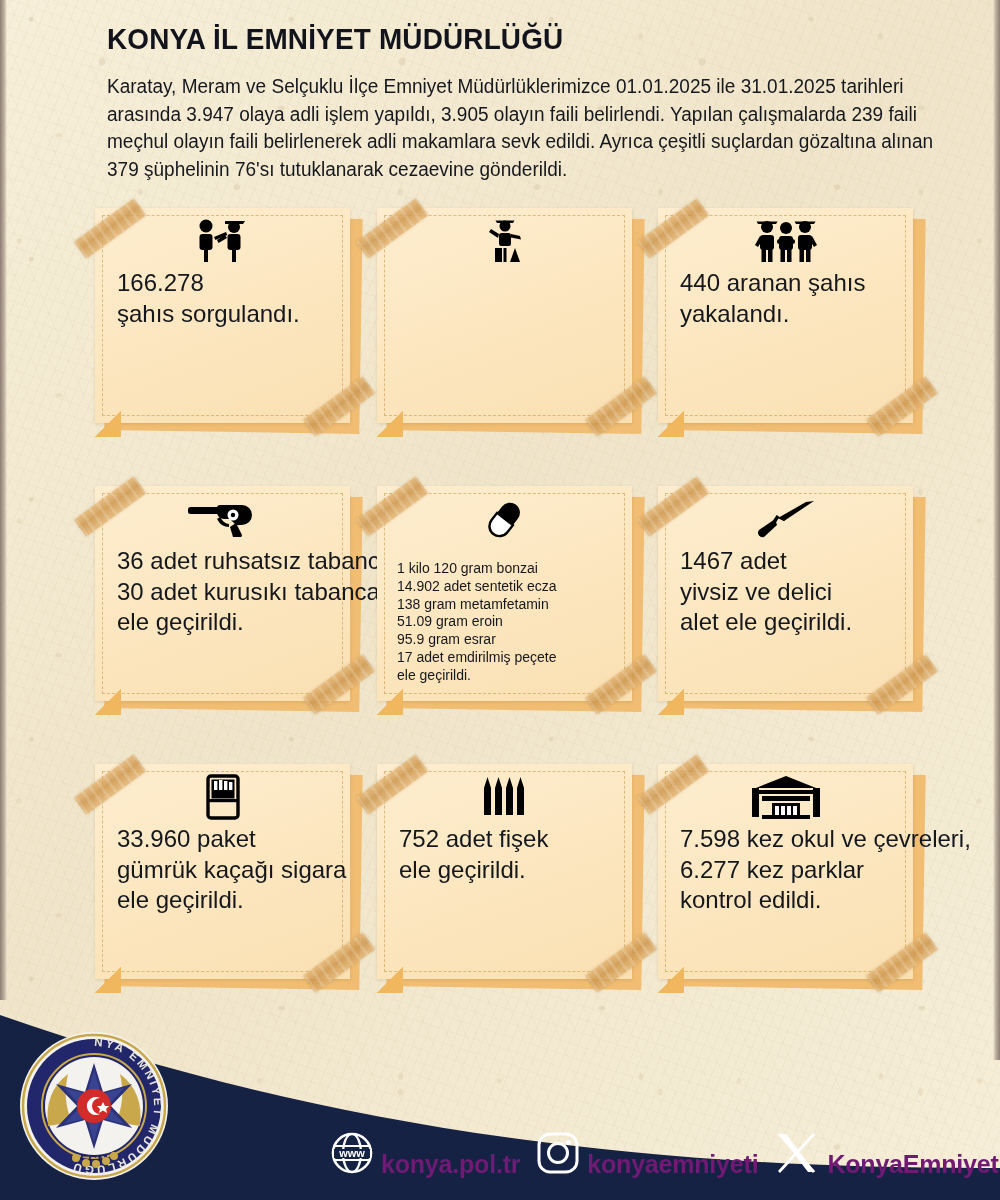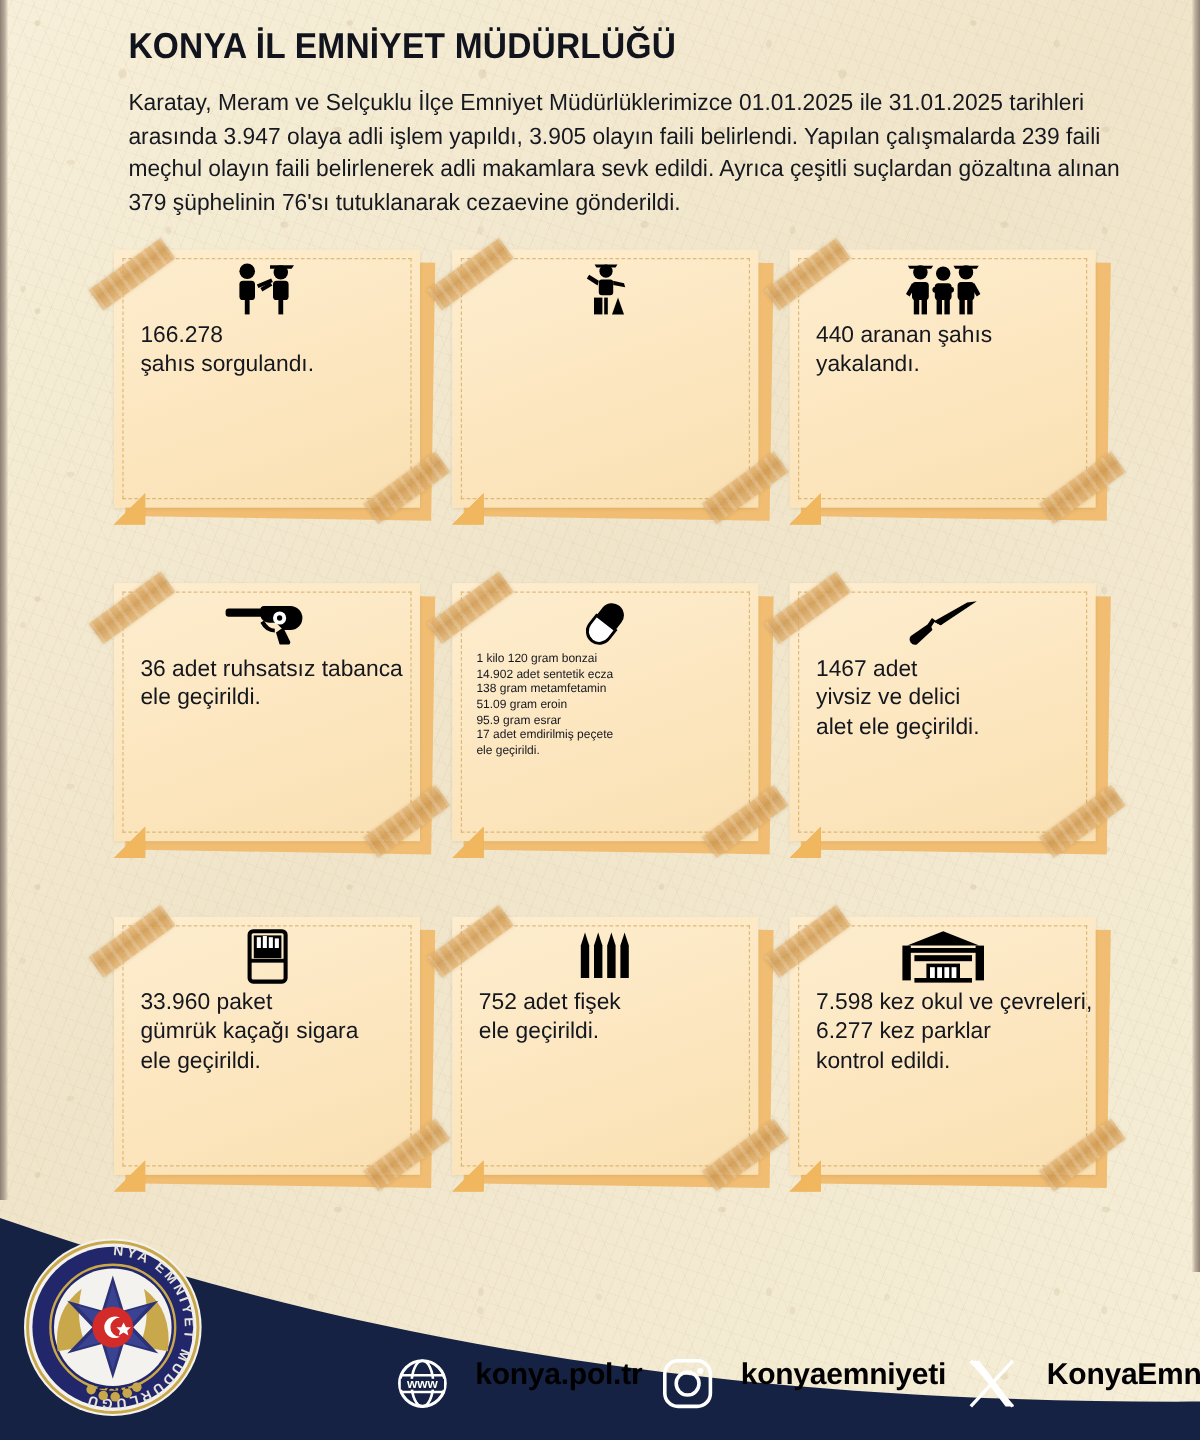--- a/index.html
+++ b/index.html
@@ -105,38 +105,38 @@
     position: absolute; left: 0; top: 0; right: 0; bottom: 0;
     display: flex; flex-direction: column; align-items: flex-start;
   }
   .icon-slot {
     width: 100%; display: flex; justify-content: center;
     margin-top: 10px; height: 46px; align-items: center;
   }
   .icon-slot svg { display: block; }
   .card-text {
     margin-top: 4px; padding: 0 0 0 22px;
-    font-size: 19px; line-height: 1.28; color: #15171e; font-weight: 500;
-  }
-  .card-text.small { font-size: 10px; line-height: 1.27; padding-left: 20px; margin-top: 2px; }
+    font-size: 24px; line-height: 1.28; color: #15171e; font-weight: 500;
+  }
+  .card-text.small { font-size: 14px; line-height: 1.27; padding-left: 20px; margin-top: 18px; }
   .card-text .ln { display: block; white-space: nowrap; }
 
   
   .footer-wave {
     position: absolute; left: 0; bottom: 0; width: 1000px; height: 215px;
     overflow: hidden;
   }
   .footer-wave svg { display: block; }
   .emblem { position: absolute; left: 18px; bottom: 18px; width: 152px; height: 152px; }
   .social {
     position: absolute; left: 330px; bottom: 18px;
     display: flex; align-items: center; gap: 16px; height: 54px;
   }
-  .social-item { display: flex; align-items: flex-start; gap: 22px; }
-  .social-label { color: #000000; font-size: 25px; font-weight: bold; letter-spacing: -.2px; }
+  .social-item { display: flex; align-items: flex-end; gap: 7px; }
+  .social-label { color: #701a75; font-size: 25px; font-weight: bold; letter-spacing: -.2px; }
 </style>
 </head>
 <body>
 
 <div class="paper-bg"></div>
 <div class="paper-edge-l"></div>
 <div class="paper-edge-r"></div>
 
 <div class="header">
   <div class="title">KONYA İL EMNİYET MÜDÜRLÜĞÜ</div>
@@ -249,20 +249,21 @@
       <rect x="2" y="6" width="40" height="7" rx="2.5"></rect>
       <path d="M40,4 h16 a10,10 0 0,1 0,20 h-6 l-6,-6 h-6 a7,7 0 0,1 -7,-7 v-4 a3,3 0 0,1 3,-3 z"></path>
       <path d="M50,22 l6,12 a5,5 0 0,1 -9,2 l-3,-10 z"></path>
       <circle cx="47" cy="14" r="5.5" fill="#fff"></circle>
       <circle cx="47" cy="14" r="2.2"></circle>
       <path d="M34,16 q4,7 9,7 l0,3 q-8,0 -12,-8 z"></path>
     </svg>
             </div>
            <div class="card-text ">
               <span class="ln">36 adet ruhsatsız tabanca</span>
+              <span class="ln">30 adet kurusıkı tabanca</span>
               <span class="ln">ele geçirildi.</span>
             </div>
          </div>
        </div>
        <div class="tape tape-tl"></div>
        <div class="tape tape-br"></div>
       </div>
       <div class="card-wrap c1">
         <div class="backing"></div>
        <div class="card">

